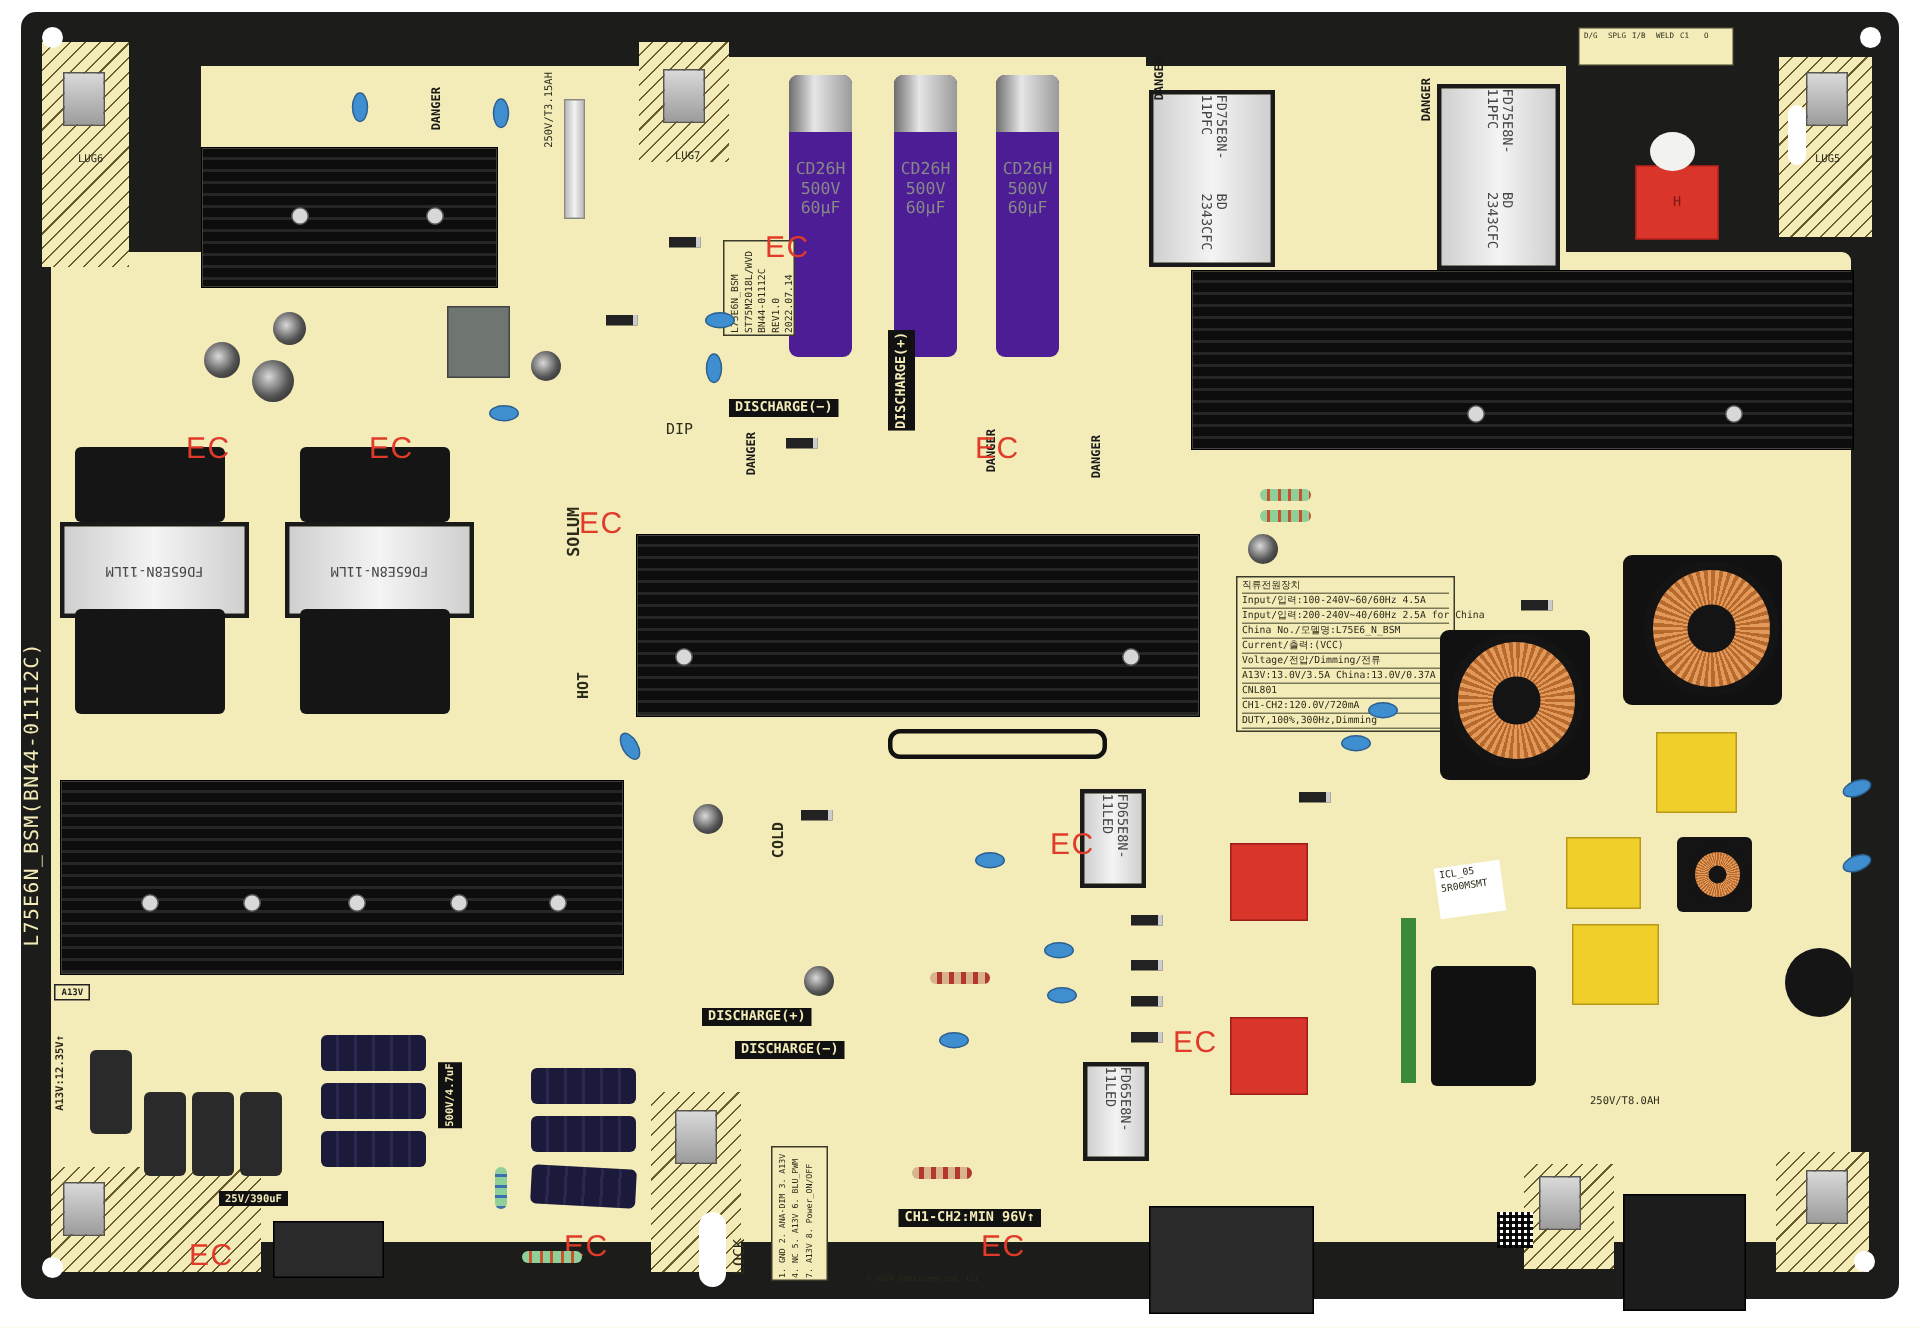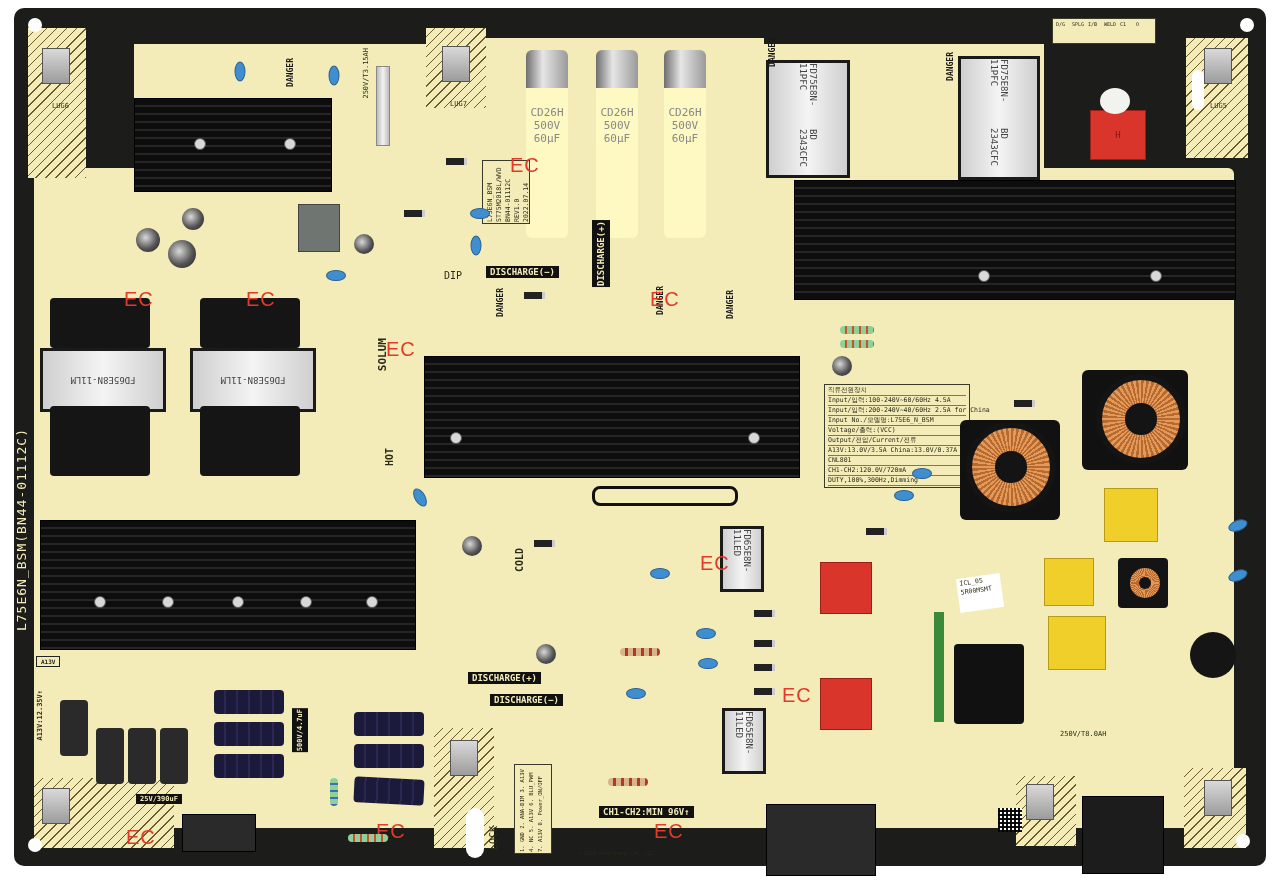--- a/index.html
+++ b/index.html
@@ -2,21 +2,21 @@
 <html><head>
 <meta charset="utf-8">
 <style>
   html, body { margin: 0; padding: 0; background: #ffffff; }
   body { width: 1280px; height: 885px; position: relative; overflow: hidden; font-family: "DejaVu Sans Mono", monospace; }
   .board { position: absolute; left: 14px; top: 8px; width: 1252px; height: 858px; background: #1c1c1a; border-radius: 10px; }
   .pcb { position: absolute; background: #f4ecb8; }
   .hatch { position: absolute; background: repeating-linear-gradient(135deg, #f4ecb8 0 6px, #6b5a2a 6px 7px); }
   .heatsink { position: absolute; background: repeating-linear-gradient(180deg, #0d0d0d 0 6px, #262626 6px 8px); border: 1px solid #000; }
   .screw { position: absolute; width: 10px; height: 10px; border-radius: 50%; background: #d8d8d8; border: 1px solid #555; }
-  .cap-big { position: absolute; background: #fef9c3; border-radius: 6px; color: #888; font-size: 11px; text-align: center; }
+  .cap-big { position: absolute; background: #4c1d95; border-radius: 6px; color: #888; font-size: 11px; text-align: center; }
   .cap-big .sleeve { height: 38px; background: linear-gradient(90deg,#6e6e6e,#e6e6e6 40%,#9a9a9a); border-radius: 6px 6px 0 0; }
   .xfmr { position: absolute; background: linear-gradient(90deg,#cfcfcf,#f4f4f4 50%,#cfcfcf); border: 3px solid #1a1a1a; color: #444; font-size: 9px; writing-mode: vertical-rl; display: flex; align-items: center; justify-content: center; }
   .lbl { position: absolute; font-size: 7px; color: #2b2b1a; white-space: nowrap; }
   .lbl.v { writing-mode: vertical-rl; transform: rotate(180deg); }
   .tag { position: absolute; background: #111; color: #f4ecb8; font-size: 9px; font-weight: bold; padding: 1px 4px; white-space: nowrap; }
   .ec { position: absolute; color: #e03a2a; font-size: 20px; font-family: "Liberation Sans", sans-serif; letter-spacing: 1px; }
   .blue-cap { position: absolute; width: 18px; height: 9px; border-radius: 50%; background: #3f8fd0; border: 1px solid #2c5f8f; }
   .elec { position: absolute; border-radius: 50%; background: radial-gradient(circle at 40% 40%, #d9d9d9, #555 55%, #1a1a1a); }
   .red-cap { position: absolute; background: #d9352b; border: 1px solid #9a1f18; color: #7a1a12; font-size: 9px; display:flex; align-items:center; justify-content:center; }
   .yellow-cap { position: absolute; background: #f1cf2a; border: 1px solid #b9991a; }
@@ -150,23 +150,23 @@
   <div class="screw" style="left:80px;top:588px;"></div>
   <div class="screw" style="left:148px;top:588px;"></div>
   <div class="screw" style="left:218px;top:588px;"></div>
   <div class="screw" style="left:286px;top:588px;"></div>
   <div class="screw" style="left:352px;top:588px;"></div>
 
   <div class="label-box" style="left:810px;top:376px;width:138px;">
     <div>직류전원장치</div>
     <div>Input/입력:100-240V~60/60Hz 4.5A</div>
     <div>Input/입력:200-240V~40/60Hz 2.5A for China</div>
-    <div>Input No./모델명:L75E6_N_BSM</div>
-    <div>Voltage/출력:(VCC)</div>
-    <div>Output/전압/Current/전류</div>
+    <div>China No./모델명:L75E6_N_BSM</div>
+    <div>Current/출력:(VCC)</div>
+    <div>Voltage/전압/Dimming/전류</div>
     <div>A13V:13.0V/3.5A China:13.0V/0.37A</div>
     <div>CNL801</div>
     <div>CH1-CH2:120.0V/720mA</div>
     <div>DUTY,100%,300Hz,Dimming</div>
   </div>
 
   <div style="position:absolute;left:946px;top:412px;width:100px;height:100px;background:#111;border-radius:6px;"></div>
   <div class="toroid" style="left:952px;top:414px;width:78px;height:78px;"></div>
   <div style="position:absolute;left:1068px;top:362px;width:106px;height:100px;background:#111;border-radius:6px;"></div>
   <div class="toroid" style="left:1082px;top:366px;width:78px;height:78px;"></div>
@@ -200,21 +200,21 @@
   <div class="purple-cap" style="left:200px;top:746px;width:70px;height:24px;"></div>
   <div class="purple-cap" style="left:340px;top:704px;width:70px;height:24px;"></div>
   <div class="purple-cap" style="left:340px;top:736px;width:70px;height:24px;"></div>
   <div class="purple-cap" style="left:340px;top:770px;width:70px;height:26px;transform:rotate(3deg);"></div>
   <span class="tag" style="left:278px;top:700px;writing-mode:vertical-rl;transform:rotate(180deg);font-size:7px;">500V/4.7uF</span>
 
   <div class="purple-cap" style="left:46px;top:692px;width:28px;height:56px;background:#2a2a2a;"></div>
   <div class="purple-cap" style="left:82px;top:720px;width:28px;height:56px;background:#2a2a2a;"></div>
   <div class="purple-cap" style="left:114px;top:720px;width:28px;height:56px;background:#2a2a2a;"></div>
   <div class="purple-cap" style="left:146px;top:720px;width:28px;height:56px;background:#2a2a2a;"></div>
-  <span class="tag" style="left:122px;top:786px;font-size:7px;">25V/390uF</span>
+  <span class="tag" style="left:132px;top:786px;font-size:7px;">25V/390uF</span>
 
   <span class="tag" style="left:22px;top:648px;font-size:6px;background:#f4ecb8;color:#222;border:1px solid #222;">A13V</span>
   <span class="lbl v" style="left:22px;top:682px;font-weight:bold;">A13V:12.35V↑</span>
 
   <div class="connector" style="left:168px;top:806px;width:72px;height:36px;"></div>
   <div class="connector" style="left:752px;top:796px;width:108px;height:70px;"></div>
   <div class="connector" style="left:1068px;top:788px;width:80px;height:76px;background:#1c1c1c;"></div>
 
   <div class="label-box" style="left:500px;top:756px;width:30px;height:86px;writing-mode:vertical-rl;transform:rotate(180deg);font-size:5.5px;">
     <span>1. GND</span> <span>2. ANA-DIM</span>
@@ -226,21 +226,21 @@
   <div class="qr" style="left:984px;top:800px;width:24px;height:24px;"></div>
 
   <span class="tag" style="left:472px;top:258px;">DISCHARGE(−)</span>
   <span class="tag" style="left:578px;top:212px;writing-mode:vertical-rl;transform:rotate(180deg);">DISCHARGE(+)</span>
   <span class="tag" style="left:454px;top:664px;">DISCHARGE(+)</span>
   <span class="tag" style="left:476px;top:686px;">DISCHARGE(−)</span>
   <span class="tag" style="left:585px;top:798px;">CH1-CH2:MIN 96V↑</span>
 
   <span class="lbl v" style="left:370px;top:440px;font-size:10px;font-weight:bold;">HOT</span>
   <span class="lbl v" style="left:500px;top:540px;font-size:10px;font-weight:bold;">COLD</span>
-  <span class="lbl" style="left:430px;top:262px;font-size:10px;">DIP</span>
+  <span class="lbl" style="left:430px;top:273px;font-size:10px;">DIP</span>
   <span class="lbl v" style="left:474px;top:818px;font-size:10px;">LOCK</span>
   <span class="lbl v" style="left:362px;top:330px;font-size:11px;font-weight:bold;">SOLUM</span>
 
   <span class="danger" style="left:272px;top:50px;">DANGER</span>
   <span class="danger" style="left:754px;top:30px;">DANGER</span>
   <span class="danger" style="left:932px;top:44px;">DANGER</span>
   <span class="danger" style="left:482px;top:280px;">DANGER</span>
   <span class="danger" style="left:642px;top:278px;">DANGER</span>
   <span class="danger" style="left:712px;top:282px;">DANGER</span>
 

